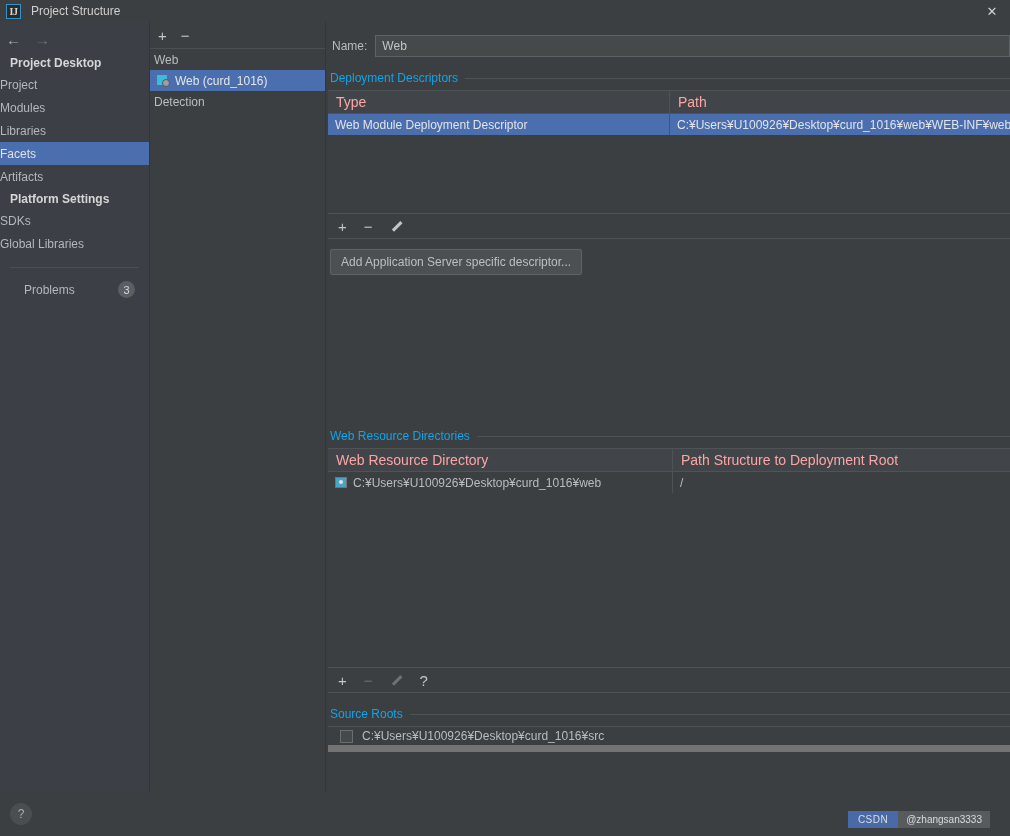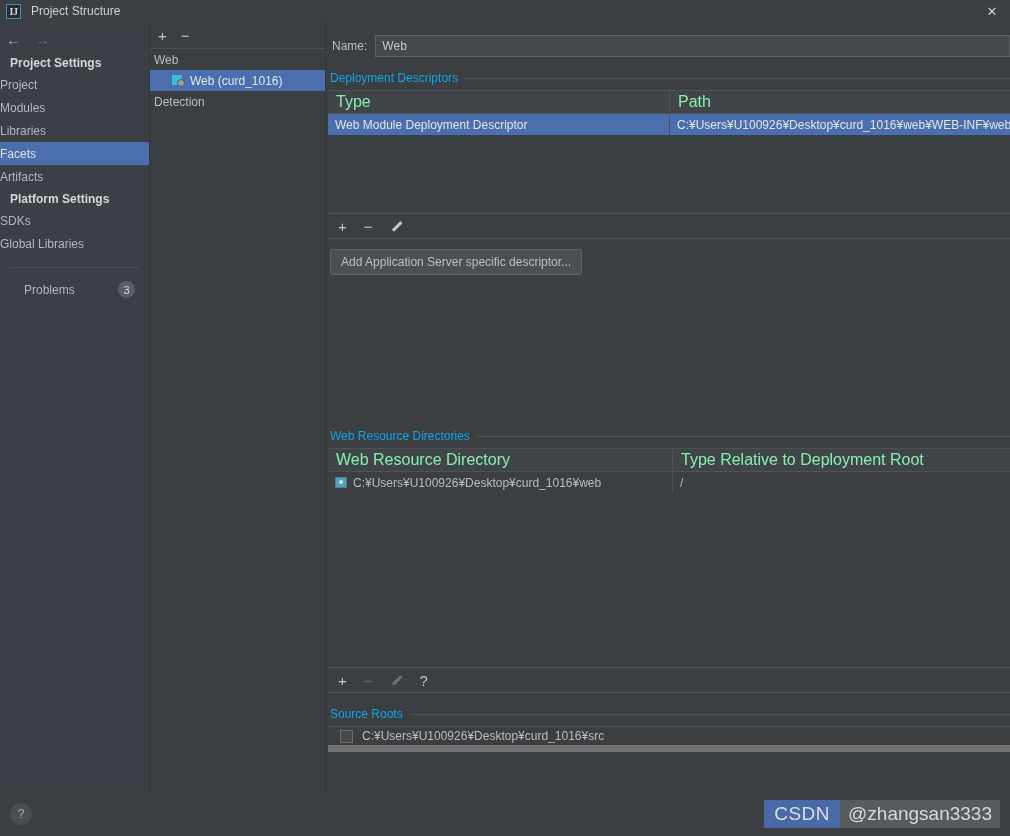--- a/index.html
+++ b/index.html
@@ -176,21 +176,21 @@
   .tree-row {
     height: 21px;
     display: flex;
     align-items: center;
     font-size: 12px;
     color: #b9bcc0;
     padding-left: 4px;
     cursor: pointer;
     box-sizing: border-box;
   }
-  .tree-row.child { padding-left: 22px; }
+  .tree-row.child { padding-left: 7px; }
   .tree-row.selected { background: #4b6eaf; color: #e3e5e8; }
   .web-icon {
     width: 13px;
     height: 13px;
     margin-right: 5px;
     position: relative;
     flex: 0 0 auto;
   }
   .web-icon .sq {
     position: absolute;
@@ -257,22 +257,22 @@
     background: #3c3f41;
     box-sizing: border-box;
   }
   .t-head {
     display: flex;
     height: 22px;
     background: #41454a;
     border-bottom: 1px solid #4e5356;
   }
   .t-head .th {
-    font-size: 16px;
-    color: #86efac;
+    font-size: 14px;
+    color: #fca5a5;
     display: flex;
     align-items: center;
     padding-left: 8px;
     box-sizing: border-box;
     overflow: hidden;
     white-space: nowrap;
   }
   .t-row {
     display: flex;
     height: 21px;
@@ -395,25 +395,25 @@
     display: flex;
     align-items: center;
     justify-content: center;
     font-size: 12px;
     cursor: pointer;
   }
 
   
   .watermark {
     position: absolute;
-    right: 10px;
+    right: 20px;
     bottom: 8px;
     display: flex;
     align-items: center;
-    font-size: 19px;
+    font-size: 10px;
     opacity: 0.92;
   }
   .wm-csdn {
     background: #4b6eaf;
     color: #e8eaed;
     padding: 3px 10px;
     letter-spacing: 0.5px;
   }
   .wm-user {
     background: #5a5e61;
@@ -435,21 +435,21 @@
   </div>
 
   <div class="body-row">
 
     <div class="sidebar">
       <div class="nav-arrows">
         <span class="nav-arrow">←</span>
         <span class="nav-arrow disabled">→</span>
       </div>
 
-      <div class="nav-group-title">Project Settings</div>
+      <div class="nav-group-title">Project Desktop</div>
       <div class="nav-item">Project</div>
       <div class="nav-item">Modules</div>
       <div class="nav-item">Libraries</div>
       <div class="nav-item selected">Facets</div>
       <div class="nav-item">Artifacts</div>
 
       <div class="nav-group-title">Platform Settings</div>
       <div class="nav-item">SDKs</div>
       <div class="nav-item">Global Libraries</div>
 
@@ -518,21 +518,21 @@
 
         
         <div class="section">
           <span class="section-label">Web Resource Directories</span>
           <span class="section-line"></span>
         </div>
 
         <div class="table">
           <div class="t-head">
             <div class="th wr-col1 col-div">Web Resource Directory</div>
-            <div class="th wr-col2">Type Relative to Deployment Root</div>
+            <div class="th wr-col2">Path Structure to Deployment Root</div>
           </div>
           <div class="t-body">
             <div class="t-row">
               <div class="td wr-col1 col-div">
                 <span class="mod-icon"></span>
                 <span>C:¥Users¥U100926¥Desktop¥curd_1016¥web</span>
               </div>
               <div class="td wr-col2">/</div>
             </div>
           </div>

